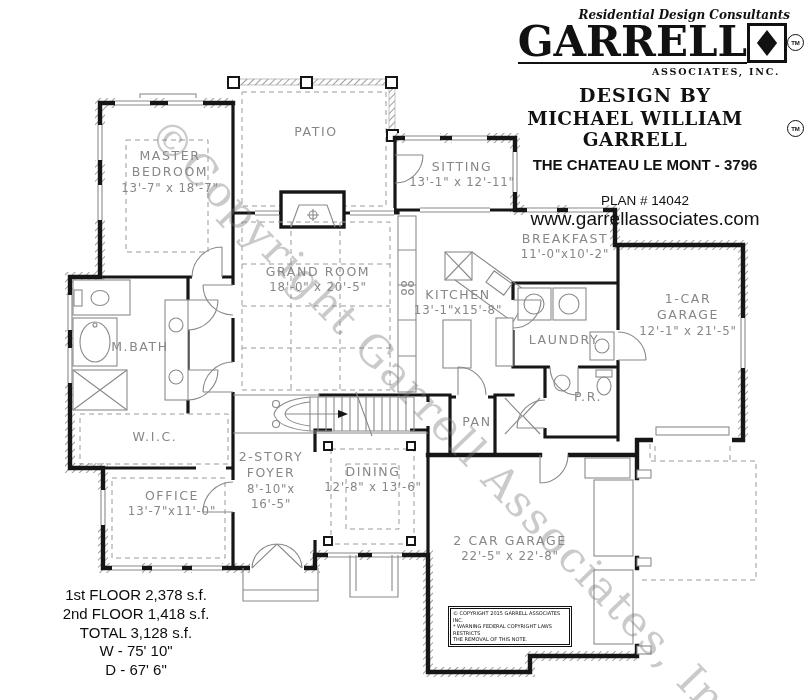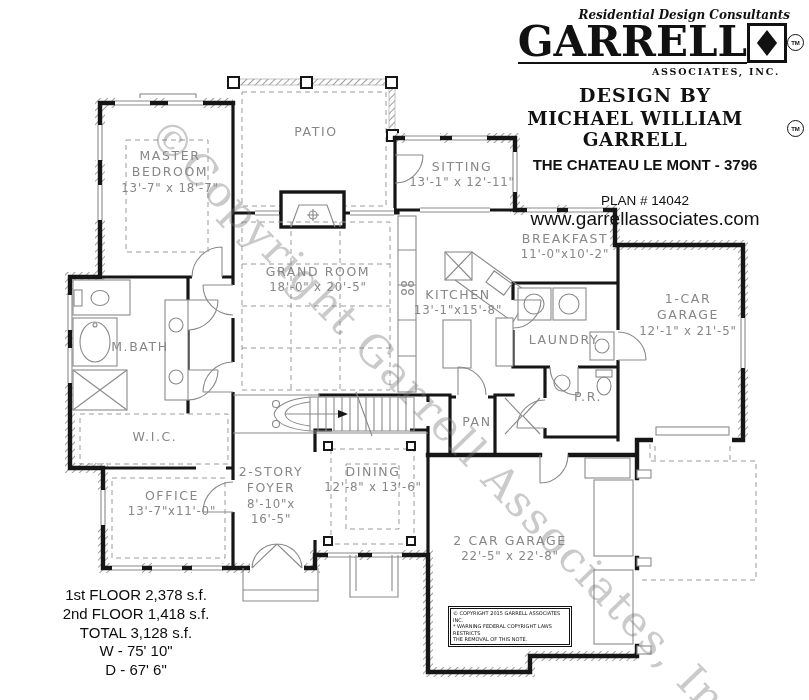--- a/index.html
+++ b/index.html
@@ -305,21 +305,21 @@
   <div class="rlabel" style="left:688px;top:315px"><span>1-CAR
 GARAGE</span><span class="dims">12'-1" x 21'-5"</span></div>
   <div class="rlabel" style="left:318px;top:280px"><span>GRAND ROOM</span><span class="dims">18'-0" x 20'-5"</span></div>
   <div class="rlabel" style="left:458px;top:303px"><span>KITCHEN</span><span class="dims">13'-1"x15'-8"</span></div>
   <div class="rlabel" style="left:564px;top:340px"><span>LAUNDRY</span></div>
   <div class="rlabel" style="left:140px;top:347px"><span>M.BATH</span></div>
   <div class="rlabel" style="left:588px;top:397px"><span>P.R.</span></div>
   <div class="rlabel" style="left:477px;top:422px"><span>PAN</span></div>
   <div class="rlabel" style="left:155px;top:437px"><span>W.I.C.</span></div>
   <div class="rlabel" style="left:172px;top:504px"><span>OFFICE</span><span class="dims">13'-7"x11'-0"</span></div>
-  <div class="rlabel" style="left:271px;top:496px"><span>2-STORY
+  <div class="rlabel" style="left:271px;top:481px"><span>2-STORY
 FOYER</span><span class="dims">8'-10"x
 16'-5"</span></div>
   <div class="rlabel" style="left:373px;top:480px"><span>DINING</span><span class="dims">12'-8" x 13'-6"</span></div>
   <div class="rlabel" style="left:510px;top:549px"><span>2 CAR GARAGE</span><span class="dims">22'-5" x 22'-8"</span></div>
 
   <div class="hdr">
     <div class="tagline">Residential Design Consultants</div>
     <div class="brandrow">
       <span class="brandtext">GARRELL</span>
       <span class="dbox">

